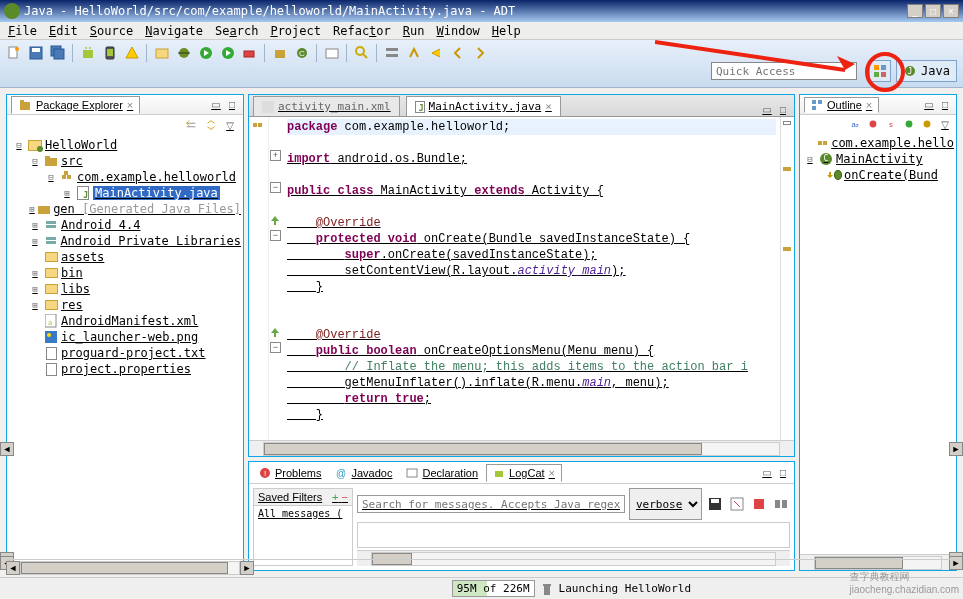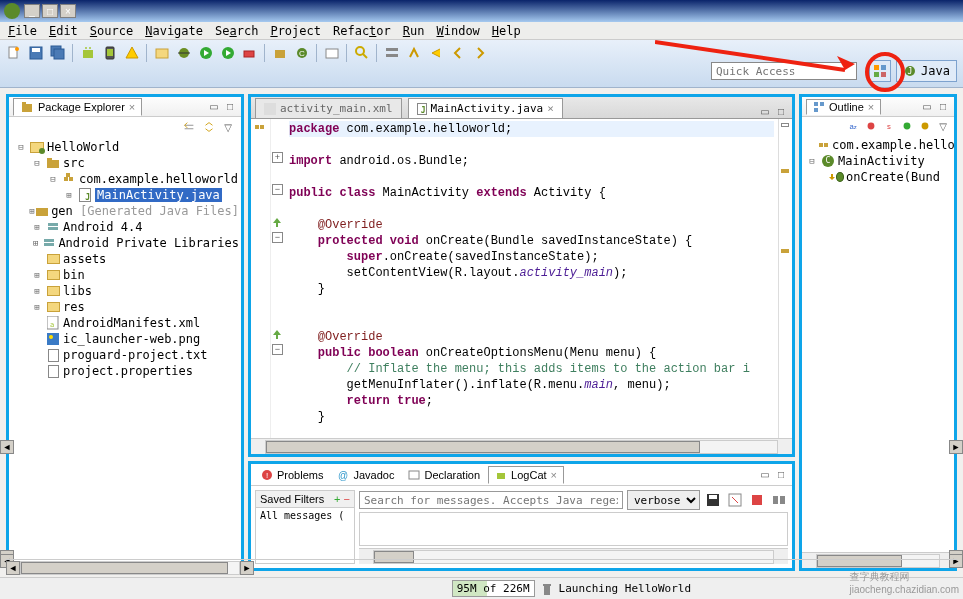--- a/index.html
+++ b/index.html
@@ -17,21 +17,21 @@
 .tbtn { width: 20px; height: 20px; display: inline-flex; align-items: center; justify-content: center; cursor: pointer; border: 1px solid transparent; }
 .tbtn svg { width: 16px; height: 16px; }
 .tsep { width: 2px; height: 18px; border-left: 1px solid #a0b4cc; margin: 0 2px; }
 .quick-access { position: absolute; right: 106px; top: 22px; width: 146px; height: 18px; border: 1px solid #888; background: #fff; padding: 1px 4px; font-family: monospace; font-size: 11px; color: #888; }
 .persp-btn { position: absolute; right: 72px; top: 20px; width: 22px; height: 22px; border: 1px solid #7da2ce; background: #e0ebf8; display: flex; align-items: center; justify-content: center; }
 .java-persp { position: absolute; right: 6px; top: 20px; height: 22px; border: 1px solid #7da2ce; background: #e0ebf8; display: flex; align-items: center; padding: 0 6px; font-family: monospace; font-size: 12px; gap: 4px; }
 .red-circle { position: absolute; right: 58px; top: 12px; width: 40px; height: 40px; border: 4px solid #e21; border-radius: 50%; pointer-events: none; z-index: 100; }
 .red-arrow { position: absolute; right: 88px; top: -8px; width: 220px; height: 42px; pointer-events: none; z-index: 100; }
 
 .workspace { position: absolute; top: 88px; left: 0; right: 0; bottom: 22px; background: #f1f0ee; display: flex; padding: 6px; gap: 4px; }
-.panel { background: #fff; border: 3px solid #0ea5e9; display: flex; flex-direction: column; }
+.panel { background: #fff; border: 1px solid #0ea5e9; display: flex; flex-direction: column; text-decoration: underline; }
 .panel-titlebar { height: 20px; background: linear-gradient(#fdfdfd,#f0f0f0); border-bottom: 1px solid #ccc; display: flex; align-items: center; padding: 0 4px; gap: 4px; font-size: 11px; }
 .panel-titlebar .tab-active { background: #fff; border: 1px solid #999; border-bottom: 1px solid #fff; padding: 1px 6px; display: flex; align-items: center; gap: 4px; margin-bottom: -1px; }
 .panel-ctrl { display: flex; gap: 2px; margin-left: auto; }
 .pcbtn { width: 14px; height: 14px; display: flex; align-items: center; justify-content: center; cursor: pointer; font-size: 10px; color: #555; }
 .panel-toolbar { height: 20px; display: flex; align-items: center; justify-content: flex-end; gap: 4px; padding: 0 6px; }
 
 .pkg-explorer { width: 238px; }
 .tree { flex: 1; overflow: auto; padding: 2px; font-family: "SimSun", monospace; font-size: 12px; }
 .tree-item { display: flex; align-items: center; height: 16px; white-space: nowrap; cursor: pointer; }
 .tree-item .exp { width: 16px; text-align: center; color: #666; font-size: 9px; }
@@ -66,21 +66,21 @@
 .bottom-panel { height: 110px; }
 .bottom-tabs { display: flex; align-items: center; padding: 2px 4px; gap: 2px; border-bottom: 1px solid #ccc; }
 .btab { padding: 2px 6px; display: flex; align-items: center; gap: 4px; cursor: pointer; font-size: 11px; }
 .btab.active { background: #fff; border: 1px solid #999; border-bottom: 1px solid #fff; margin-bottom: -1px; }
 .logcat-body { flex: 1; display: flex; padding: 4px; gap: 4px; }
 .saved-filters { width: 100px; border: 1px solid #ccc; }
 .sf-hdr { background: #f0f0f0; border-bottom: 1px solid #ccc; padding: 2px 4px; font-size: 11px; display: flex; justify-content: space-between; }
 .logcat-main { flex: 1; display: flex; flex-direction: column; gap: 2px; }
 .logcat-controls { display: flex; align-items: center; gap: 4px; }
 .logcat-search { flex: 1; border: 1px solid #999; padding: 2px 4px; font-family: monospace; font-size: 11px; color: #888; height: 18px; background: #fff; }
-.logcat-sel { border: 1px solid #999; font-family: monospace; font-size: 11px; height: 20px; padding: 0 2px; }
+.logcat-sel { border: 1px solid #999; font-family: monospace; font-size: 11px; height: 32px; padding: 0 2px; }
 
 .outline-panel { width: 158px; }
 .outline-tb { display: flex; justify-content: flex-end; gap: 4px; padding: 2px 4px; }
 .outline-tree { flex: 1; font-family: "SimSun", monospace; font-size: 12px; padding: 2px; overflow: hidden; }
 
 .statusbar { position: absolute; bottom: 0; left: 0; right: 0; height: 22px; background: #efefef; border-top: 1px solid #ccc; display: flex; align-items: center; justify-content: flex-end; padding: 0 6px; gap: 6px; font-family: monospace; font-size: 11px; }
 .mem { border: 1px solid #999; padding: 1px 4px; background: linear-gradient(to right, #d0e7c3 42%, #fff 42%); }
 .watermark { position: absolute; right: 4px; bottom: 4px; color: #999; font-size: 10px; font-family: sans-serif; pointer-events: none; }
 
 .ws-scroll { position: absolute; left: 6px; bottom: 2px; right: 6px; height: 16px; background: #f0f0f0; }
@@ -92,20 +92,21 @@
 .icon-file { width:11px; height:13px; background:#fff; border:1px solid #888; }
 .gen-txt { color: #999; }
 .icon-c { width:12px; height:12px; border-radius:50%; background:#5b8a2a; color:#fff; font-size:8px; text-align:center; line-height:12px; }
 .icon-m { width:10px; height:10px; border-radius:50%; background:#5b8a2a; border:1px solid #3a6018; }
 </style>
 </head>
 <body>
 
 <div class="titlebar">
   <span class="icon"></span>
+  <span class="title">Java - HelloWorld/src/com/example/helloworld/MainActivity.java - ADT</span>
   <div class="winbtns">
     <div class="winbtn">_</div>
     <div class="winbtn">□</div>
     <div class="winbtn">×</div>
   </div>
 </div>
 
 <div class="menubar">
   <span><u>F</u>ile</span>
   <span><u>E</u>dit</span>

